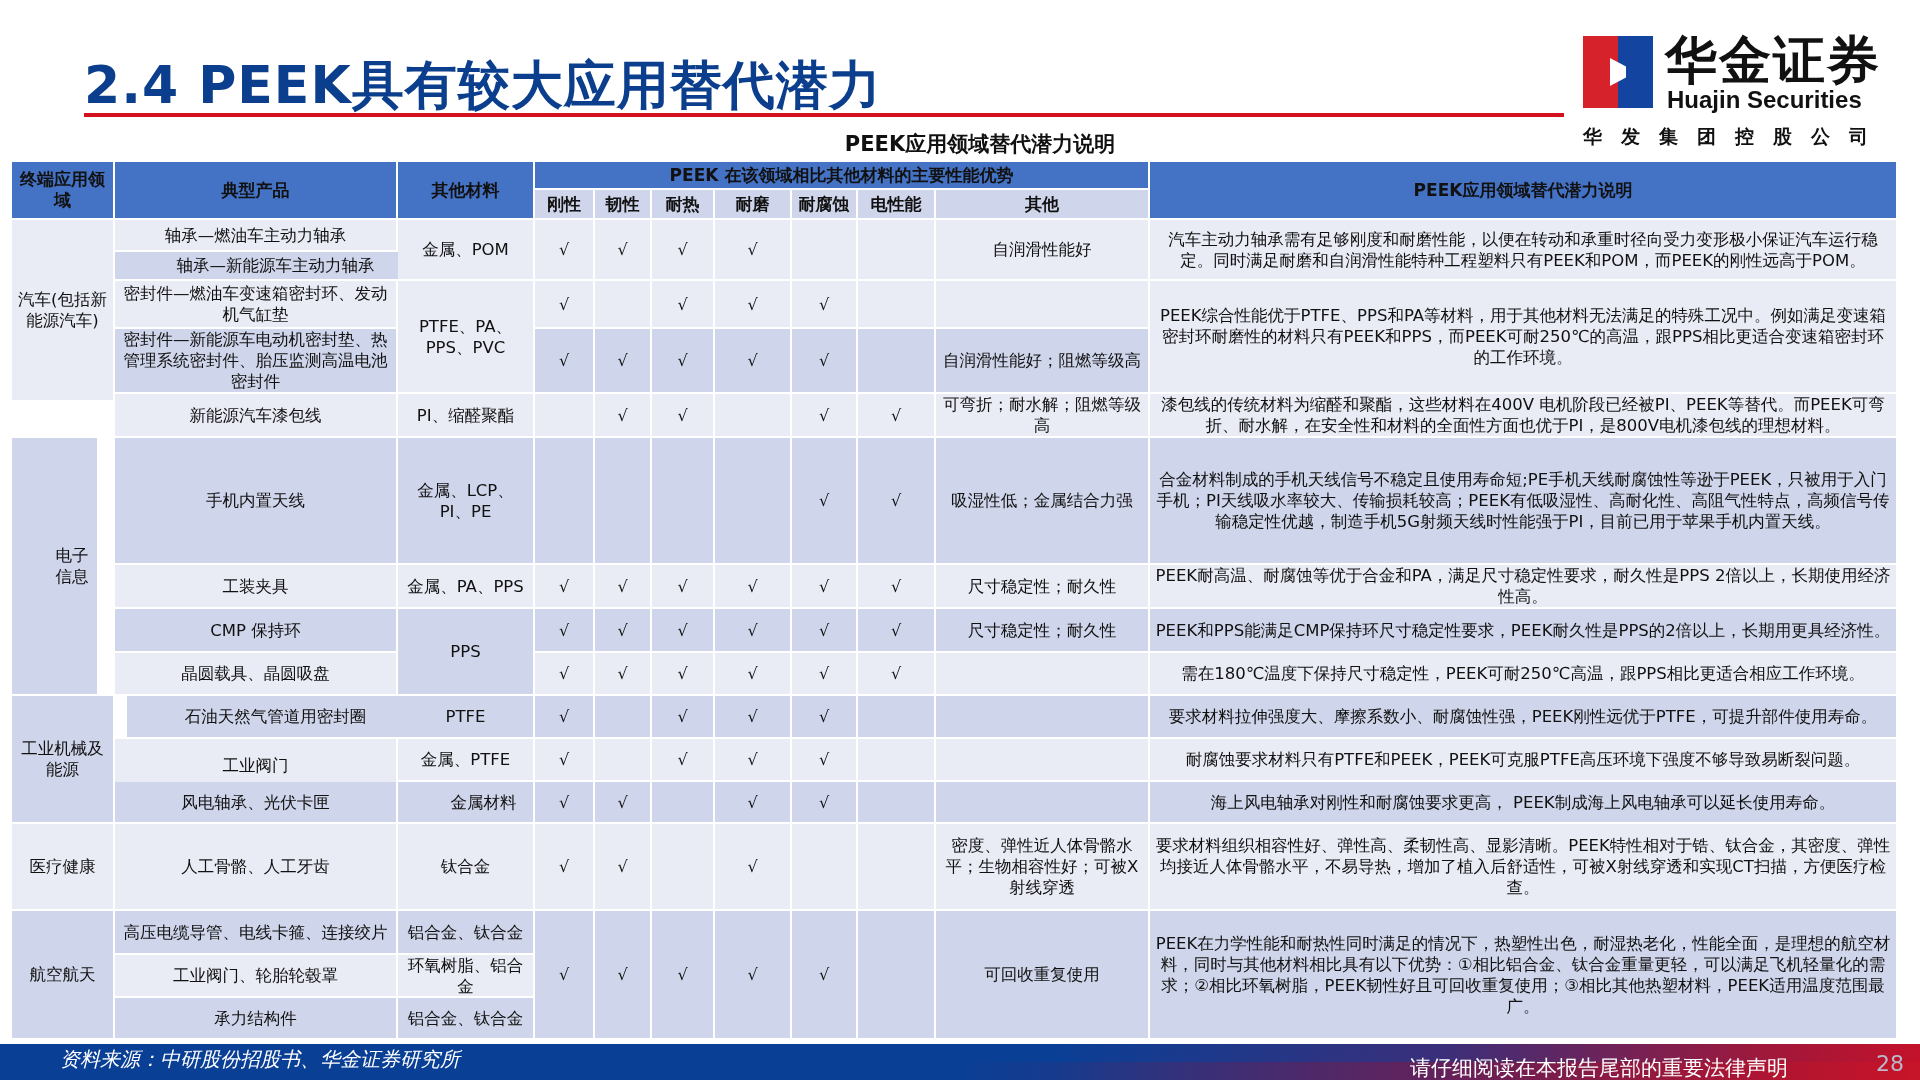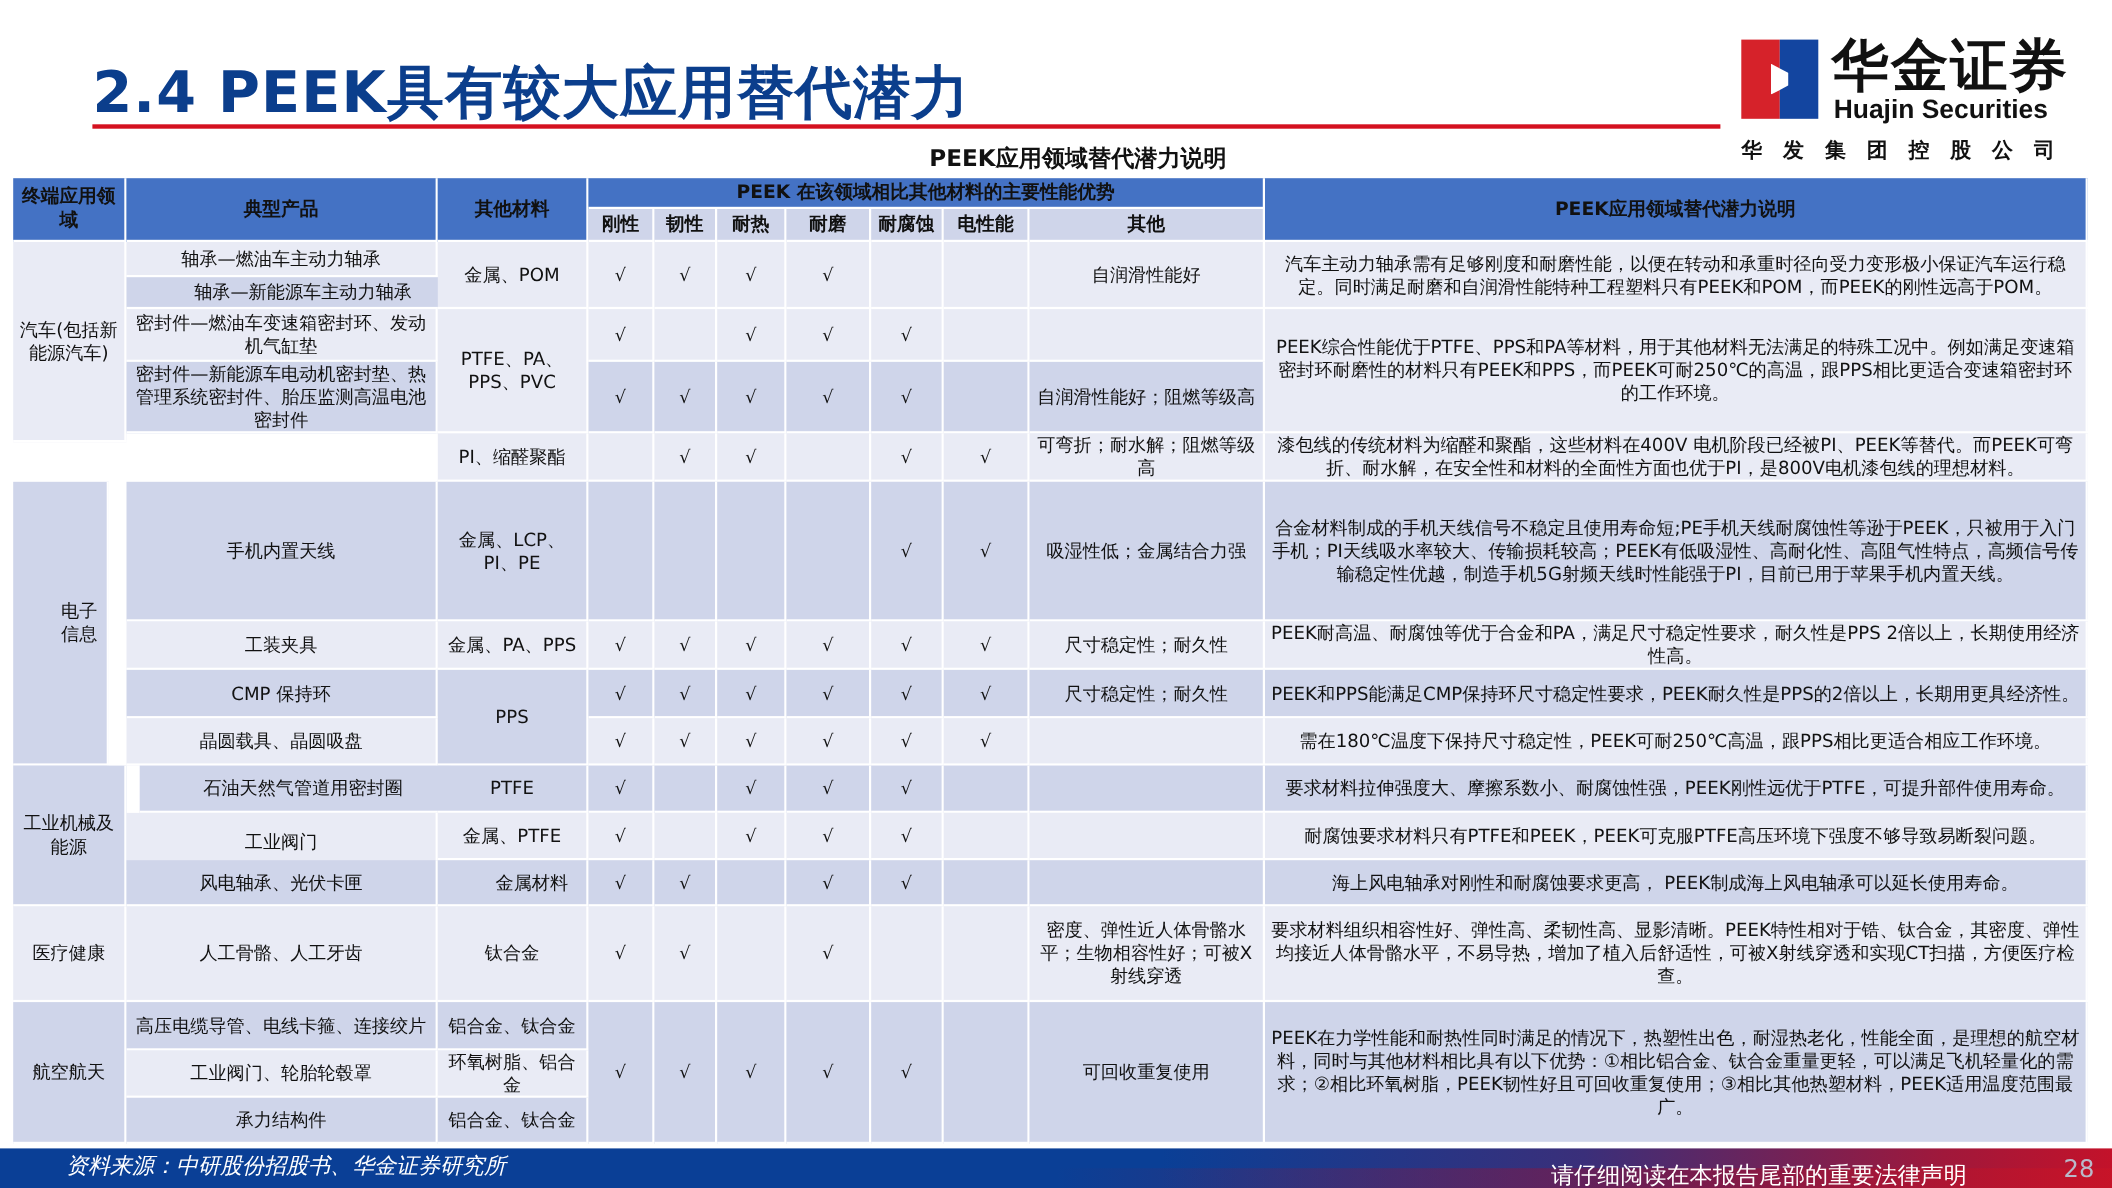--- a/index.html
+++ b/index.html
@@ -93,20 +93,21 @@
   <div class="cell odd" style="left:0;top:58px;width:103px;height:182px;">汽车(包括新能源汽车)</div>
   <div class="cell even" style="left:0;top:276px;width:87px;height:258px;padding-left:39px;">电子信息</div>
   <div class="cell even" style="left:0;top:534px;width:103px;height:128px;">工业机械及能源</div>
   <div class="cell odd" style="left:0;top:662px;width:103px;height:87px;">医疗健康</div>
   <div class="cell even" style="left:0;top:749px;width:103px;height:129px;">航空航天</div>
 
   <div class="cell odd" style="left:103px;top:58px;width:283px;height:32px;">轴承—燃油车主动力轴承</div>
   <div class="cell even" style="left:103px;top:90px;width:323px;height:29px;">轴承—新能源车主动力轴承</div>
   <div class="cell odd" style="left:103px;top:119px;width:283px;height:48px;">密封件—燃油车变速箱密封环、发动机气缸垫</div>
   <div class="cell even" style="left:103px;top:167px;width:283px;height:65px;">密封件—新能源车电动机密封垫、热管理系统密封件、胎压监测高温电池密封件</div>
+  <div class="cell odd" style="left:103px;top:232px;width:283px;height:44px;">新能源汽车漆包线</div>
   <div class="cell even" style="left:103px;top:276px;width:283px;height:127px;">手机内置天线</div>
   <div class="cell odd" style="left:103px;top:403px;width:283px;height:44px;">工装夹具</div>
   <div class="cell even" style="left:103px;top:447px;width:283px;height:44px;">CMP 保持环</div>
   <div class="cell odd" style="left:103px;top:491px;width:283px;height:43px;">晶圆载具、晶圆吸盘</div>
   <div class="cell even" style="left:115px;top:534px;width:283px;height:43px;padding-left:20px;">石油天然气管道用密封圈</div>
   <div class="cell odd" style="left:103px;top:577px;width:283px;height:54px;">工业阀门</div>
   <div class="cell even" style="left:103px;top:620px;width:283px;height:42px;">风电轴承、光伏卡匣</div>
   <div class="cell odd" style="left:103px;top:662px;width:283px;height:87px;">人工骨骼、人工牙齿</div>
   <div class="cell even" style="left:103px;top:749px;width:283px;height:44px;">高压电缆导管、电线卡箍、连接绞片</div>
   <div class="cell odd" style="left:103px;top:793px;width:283px;height:43px;">工业阀门、轮胎轮毂罩</div>

